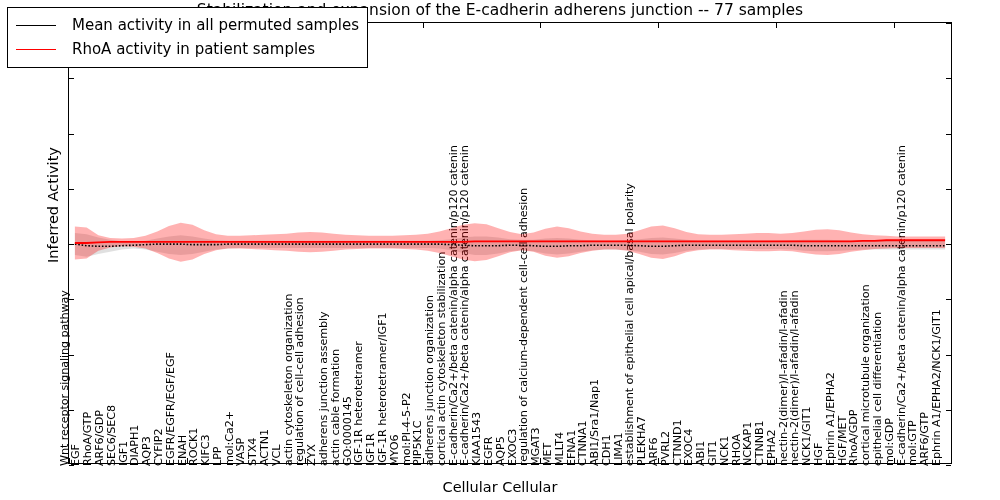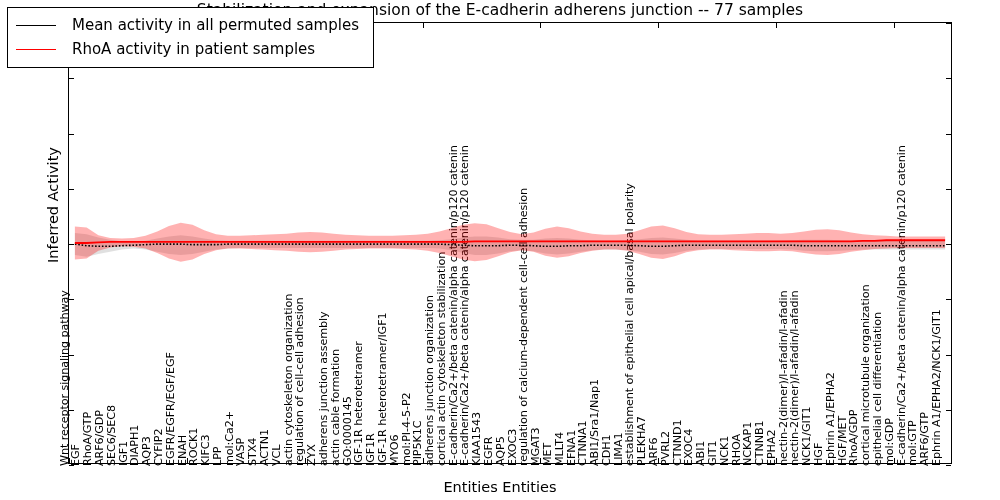--- a/index.html
+++ b/index.html
@@ -100,21 +100,21 @@
     line-height: 11px;
     letter-spacing: -0.1px;
   }
   
   #legend {
     position: absolute;
     left: 7px;
     top: 7px;
     background: #ffffff;
     border: 1.1px solid #000000;
-    padding: 5px 14px 6px 8px;
+    padding: 5px 8px 6px 8px;
     box-sizing: border-box;
     z-index: 40;
   }
   .legend-row {
     display: flex;
     align-items: center;
     height: 24px;
   }
   .legend-swatch {
     width: 40px;
@@ -139,21 +139,21 @@
   }
 </style>
 </head>
 <body>
 
 <div id="figure">
 
   <div id="chart-title">Stabilization and expansion of the E-cadherin adherens junction -- 77 samples</div>
 
   <div id="ylabel">Inferred Activity</div>
-  <div id="xlabel">Entities Entities</div>
+  <div id="xlabel">Cellular Cellular</div>
 
   <div id="plot-area">
     <div id="ytick-layer">
         <div class="ytick-mark" style="top: 442px;"></div>
         <div class="ytick-mark right" style="top: 442px;"></div>
         <div class="ytick-mark" style="top: 386.75px;"></div>
         <div class="ytick-mark right" style="top: 386.75px;"></div>
         <div class="ytick-mark" style="top: 331.5px;"></div>
         <div class="ytick-mark right" style="top: 331.5px;"></div>
         <div class="ytick-mark" style="top: 276.25px;"></div>

